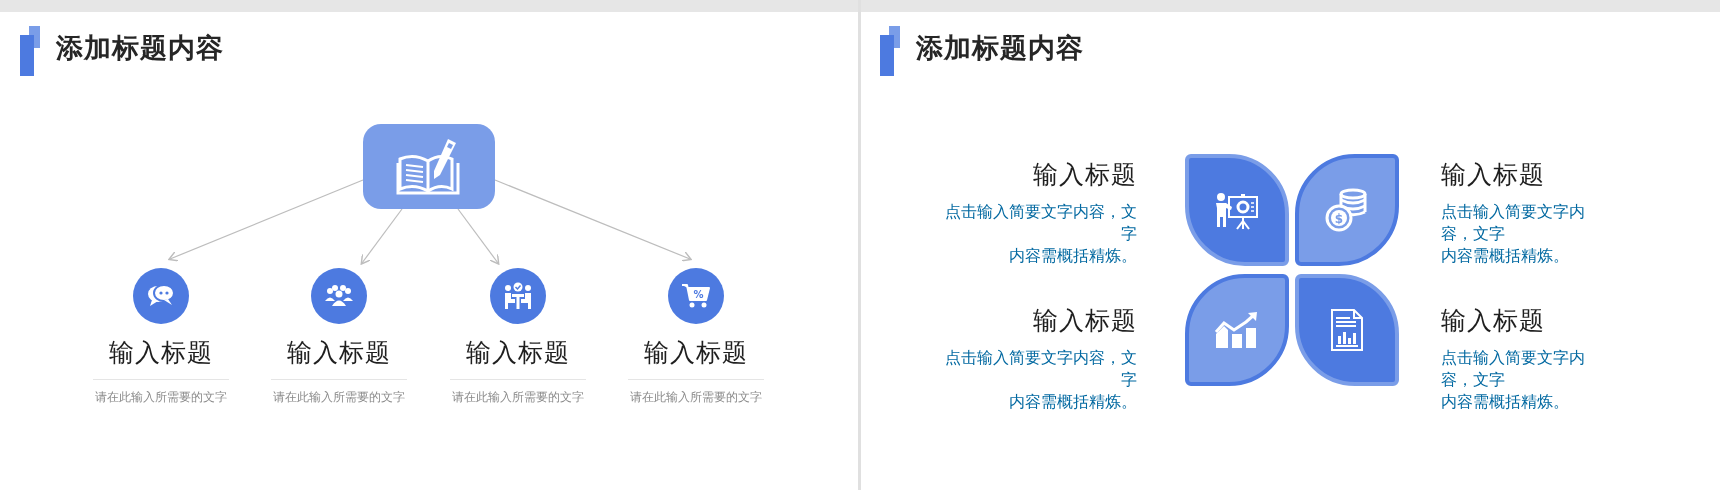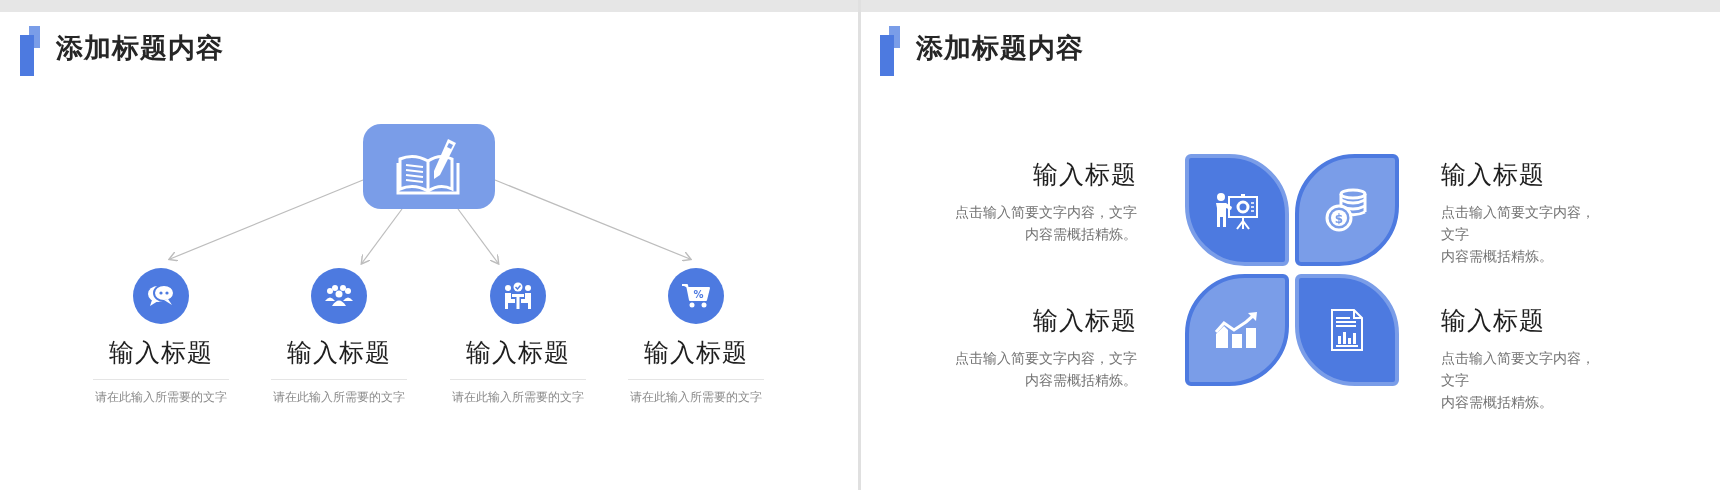--- a/index.html
+++ b/index.html
@@ -30,21 +30,21 @@
   .petal.dark { background:#4d7ae0; border:4px solid #7a9de8; }
   .petal.light { background:#7a9de8; border:4px solid #4d7ae0; }
   .p-tl { left:324px; top:142px; border-radius:6px 60px 6px 60px; }
   .p-tr { left:434px; top:142px; border-radius:60px 6px 60px 6px; }
   .p-bl { left:324px; top:262px; border-radius:60px 6px 60px 6px; }
   .p-br { left:434px; top:262px; border-radius:6px 60px 6px 60px; }
 
   .info { position:absolute; width:200px; }
   .info.r-align { text-align:right; }
   .info-title { font-size:25px; color:#1f1f1f; letter-spacing:1px; }
-  .info-desc { margin-top:10px; font-size:14px; line-height:22px; color:#737373; }
+  .info-desc { margin-top:10px; font-size:16px; line-height:22px; color:#0369a1; }
 </style>
 </head>
 <body>
 
 <div class="slide left">
   <div class="title-bar">
     <div class="title-accent-back"></div>
     <div class="title-accent-front"></div>
     <div class="title-text">添加标题内容</div>
   </div>

